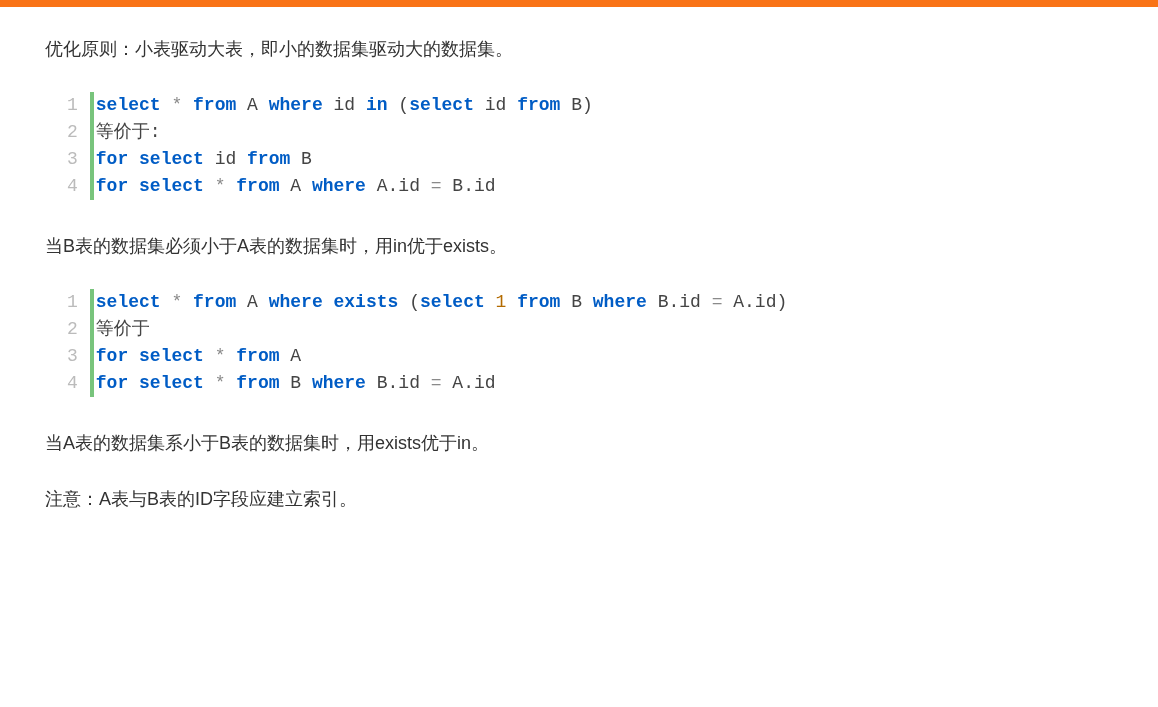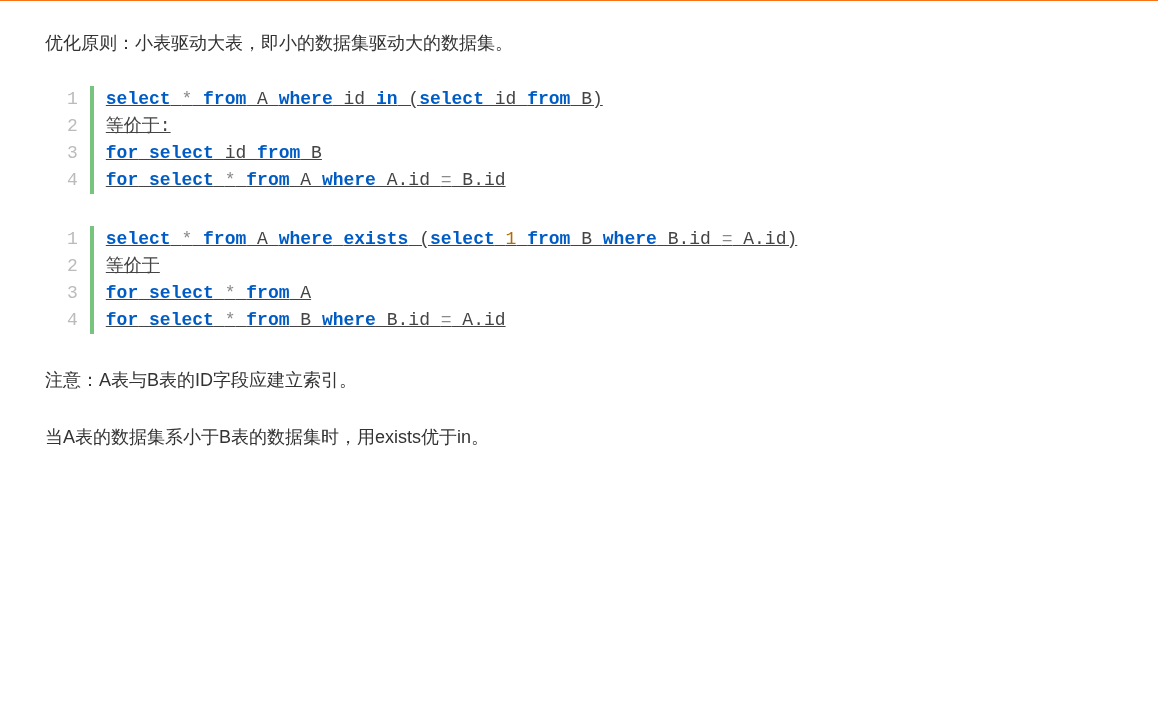--- a/index.html
+++ b/index.html
@@ -4,21 +4,21 @@
   <style>
     body {
       margin: 0;
       font-family: Arial, "Microsoft YaHei", "SimSun", sans-serif;
       background: #fff;
       color: #333;
       font-size: 18px;
       line-height: 1.6;
     }
     .page {
-      border-top: 1px solid #f97316;
+      border-top: 7px solid #f97316;
       padding: 28px 45px 30px 45px;
     }
     .para {
       margin: 0 0 28px 0;
       color: #333;
     }
     .code-block {
       display: flex;
       margin: 0 0 32px 22px;
       font-family: Consolas, "Courier New", monospace;
@@ -29,24 +29,23 @@
       text-align: right;
       color: #bbb;
       padding-right: 12px;
       user-select: none;
     }
     .gutter .ln {
       display: block;
     }
     .code {
       border-left: 4px solid #78c47c;
-      padding-left: 12px;
+      padding-left: 2px;
       white-space: pre;
       color: #444;
-      text-decoration: underline;
     }
     .kw { color: #005cc5; font-weight: bold; } 
     .op { color: #8a8a8a; } 
     .pn { color: #444; } 
     .nm { color: #b36b00; } 
     .paren { color: #444; }
   </style>
 </head>
 <body>
 
@@ -61,31 +60,32 @@
       <span class="ln">2</span>
       <span class="ln">3</span>
       <span class="ln">4</span>
     </div>
     <div class="code"><span><span class="kw">select</span><span> </span><span class="op">*</span><span> </span><span class="kw">from</span><span class="pn"> A </span><span class="kw">where</span><span class="pn"> id </span><span class="kw">in</span><span class="paren"> (</span><span class="kw">select</span><span class="pn"> id </span><span class="kw">from</span><span class="pn"> B)</span></span>
 <span>等价于:</span>
 <span><span class="kw">for</span><span> </span><span class="kw">select</span><span class="pn"> id </span><span class="kw">from</span><span class="pn"> B</span></span>
 <span><span class="kw">for</span><span> </span><span class="kw">select</span><span> </span><span class="op">*</span><span> </span><span class="kw">from</span><span class="pn"> A </span><span class="kw">where</span><span class="pn"> A.id </span><span class="op">=</span><span class="pn"> B.id</span></span></div>
   </div>
 
+  <p class="para">当B表的数据集必须小于A表的数据集时，用in优于exists。</p>
 
   <div class="code-block">
     <div class="gutter">
       <span class="ln">1</span>
       <span class="ln">2</span>
       <span class="ln">3</span>
       <span class="ln">4</span>
     </div>
     <div class="code"><span><span class="kw">select</span><span> </span><span class="op">*</span><span> </span><span class="kw">from</span><span class="pn"> A </span><span class="kw">where</span><span> </span><span class="kw">exists</span><span class="paren"> (</span><span class="kw">select</span><span> </span><span class="nm">1</span><span> </span><span class="kw">from</span><span class="pn"> B </span><span class="kw">where</span><span class="pn"> B.id </span><span class="op">=</span><span class="pn"> A.id)</span></span>
 <span>等价于</span>
 <span><span class="kw">for</span><span> </span><span class="kw">select</span><span> </span><span class="op">*</span><span> </span><span class="kw">from</span><span class="pn"> A</span></span>
 <span><span class="kw">for</span><span> </span><span class="kw">select</span><span> </span><span class="op">*</span><span> </span><span class="kw">from</span><span class="pn"> B </span><span class="kw">where</span><span class="pn"> B.id </span><span class="op">=</span><span class="pn"> A.id</span></span></div>
   </div>
 
+  <p class="para">当A表的数据集系小于B表的数据集时，用exists优于in。</p>
+
   <p class="para">注意：A表与B表的ID字段应建立索引。</p>
-
-  <p class="para">当A表的数据集系小于B表的数据集时，用exists优于in。</p>
 
 </div>
 
 </body></html>

